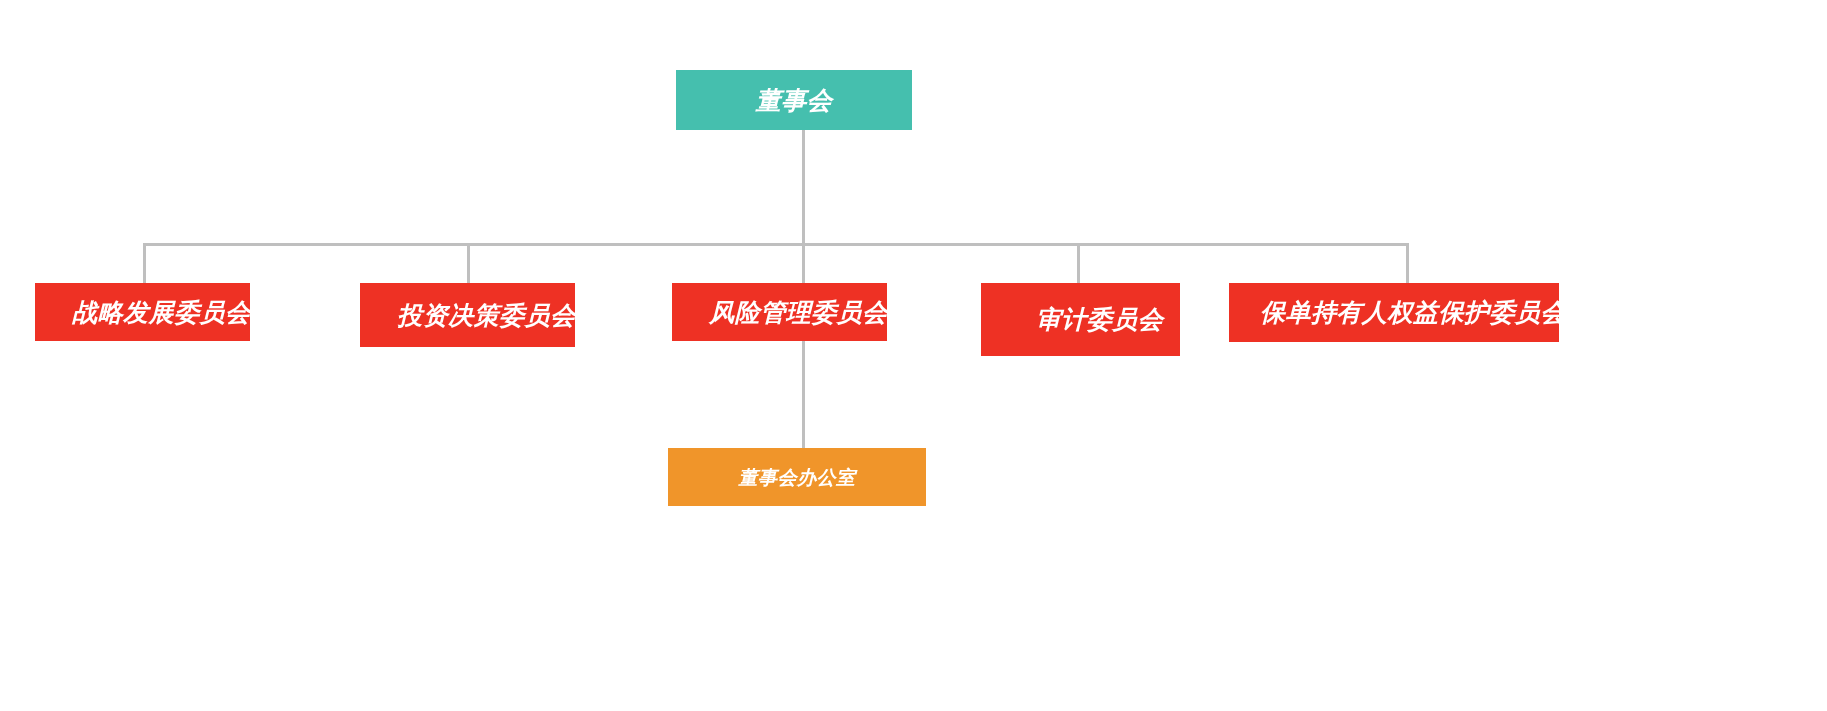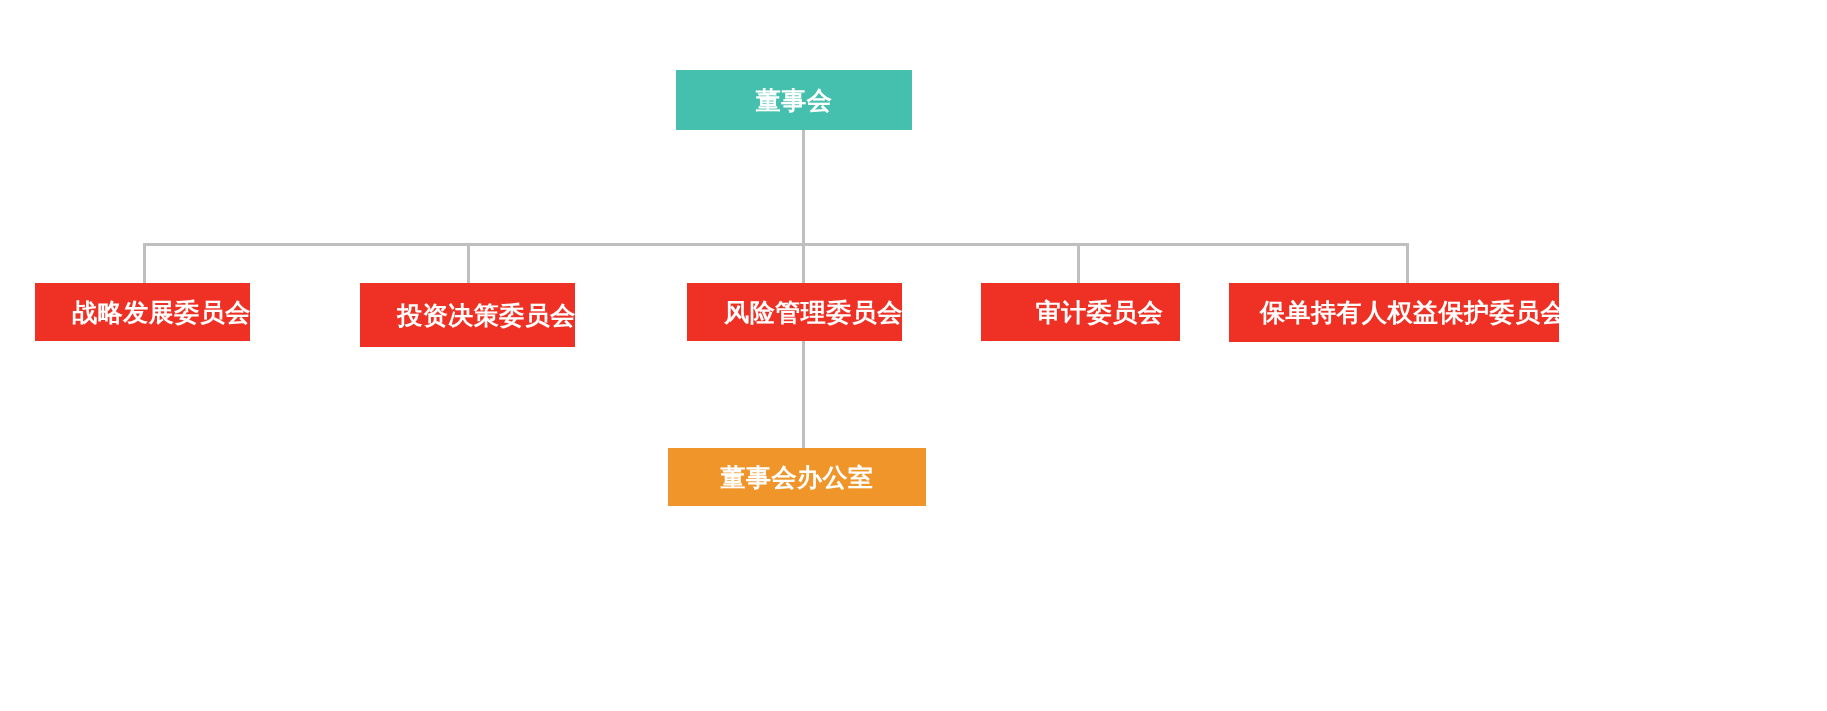--- a/index.html
+++ b/index.html
@@ -1,15 +1,15 @@
 <!DOCTYPE html>
 <html><head>
 <meta charset="utf-8">
 <style>
-  * { box-sizing: border-box; margin: 0; padding: 0; }
+  * { box-sizing: border-box; margin: 0; padding: 0; font-style: italic; }
 
   html, body {
     width: 1827px;
     height: 711px;
     background: #ffffff;
     font-family: "Liberation Sans", "DejaVu Sans", sans-serif;
     overflow: hidden;
   }
 
   #chart-canvas {
@@ -47,30 +47,30 @@
   }
 
   .node-committee {
     background: #ee3124;
     font-size: 25px;
     padding-left: 38px;
   }
 
   .node-office {
     background: #f0952a;
-    font-size: 25px;
+    font-size: 19px;
   }
 
   
   #node-board            { left: 676px;  top: 70px;  width: 236px; height: 60px; }
 
   #node-strategy         { left: 35px;   top: 283px; width: 215px; height: 58px; }
   #node-investment       { left: 360px;  top: 283px; width: 215px; height: 64px; }
-  #node-risk             { left: 687px;  top: 283px; width: 215px; height: 58px; }
-  #node-audit            { left: 981px;  top: 283px; width: 199px; height: 58px; }
+  #node-risk             { left: 672px;  top: 283px; width: 215px; height: 58px; }
+  #node-audit            { left: 981px;  top: 283px; width: 199px; height: 73px; }
   #node-policyholder     { left: 1229px; top: 283px; width: 330px; height: 59px; }
 
   #node-office           { left: 668px;  top: 448px; width: 258px; height: 58px; }
 
   
   #line-trunk-top        { left: 802px;  top: 130px; height: 113px; }
   
   #line-bus              { left: 143px;  top: 243px; width: 1266px; }
   
   #line-drop-strategy    { left: 143px;  top: 243px; height: 40px; }

